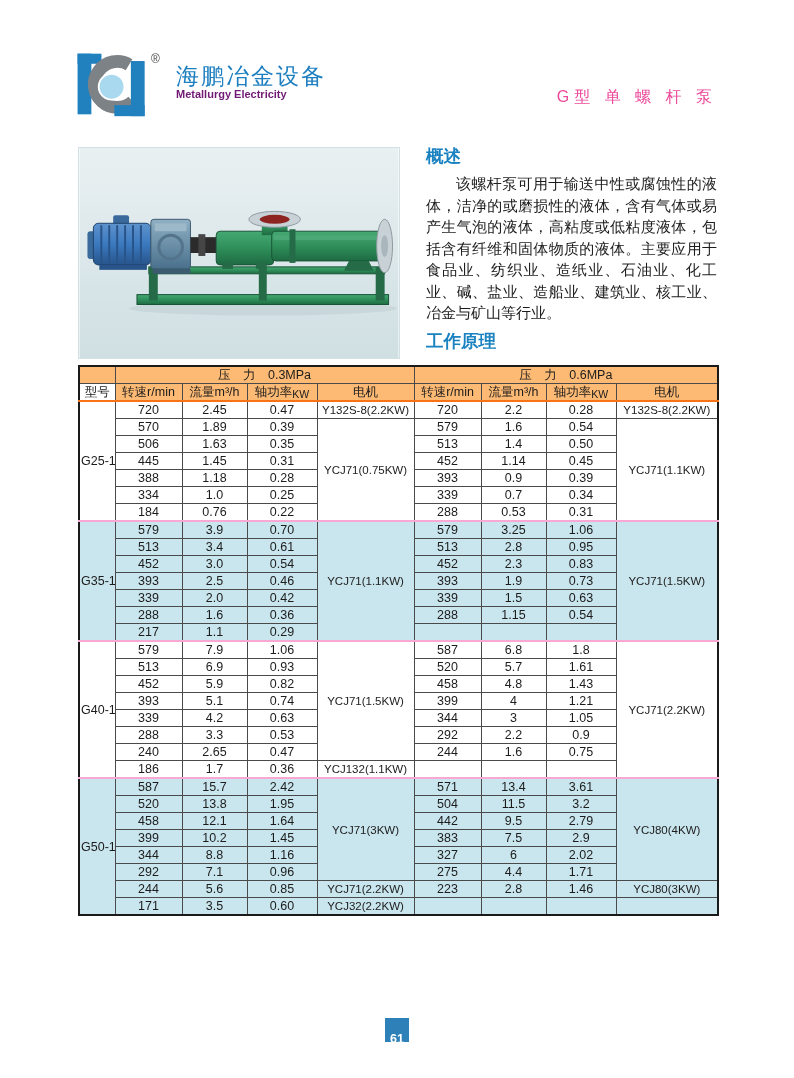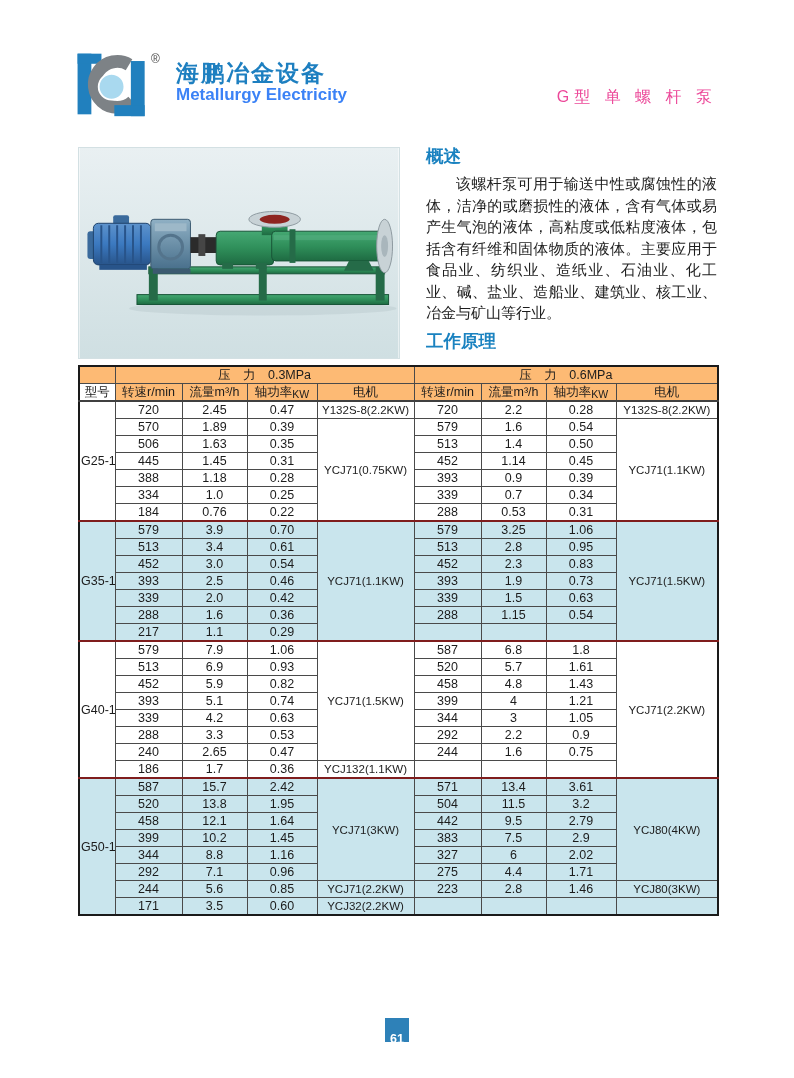--- a/index.html
+++ b/index.html
@@ -5,46 +5,46 @@
   * { box-sizing: border-box; }
   html,body { margin:0; padding:0; background:#ffffff; }
   body { font-family: "Liberation Sans", "DejaVu Sans", sans-serif; color:#1c1c1c; }
   .page { position:relative; width:794px; height:1078px; margin:0 auto; background:#fff; overflow:hidden; }
 
   
   .header { display:flex; justify-content:space-between; align-items:flex-end;
             margin:50px 77px 0 70px; height:68px; }
   .brand { display:flex; align-items:center; gap:10px; }
   .brand-text { display:flex; flex-direction:column; line-height:1.05; padding-bottom:4px; }
-  .brand-cn { font-size:23px; font-weight:bold; color:#1d7fc0; letter-spacing:2px; }
-  .brand-en { font-size:17px; font-weight:bold; color:#3b82f6; margin-top:1px; }
+  .brand-cn { font-size:23px; font-weight:normal; color:#1d7fc0; letter-spacing:2px; }
+  .brand-en { font-size:11px; font-weight:bold; color:#701a75; margin-top:1px; }
   .doc-title { font-size:16px; font-weight:normal; color:#ec4899; letter-spacing:5px; padding-bottom:10px; }
 
   
   .content { margin:26px 77px 0 78px; }
   .pump-figure { float:left; width:322px; height:212px; margin:3px 26px 6px 0; padding:0;
                  border:1px solid #d3e0e3; }
   .pump-figure svg { display:block; }
   h2.sec { font-size:17.5px; font-weight:bold; color:#1a82c0; margin:0 0 5px 0; }
   h2.principle-h { margin-top:5px; }
   p.body-text { font-size:15px; line-height:21.5px; text-align:justify; margin:0; text-indent:2em; }
 
   
   h2.table-title { clear:both; font-size:17.5px; font-weight:bold; color:#1a82c0; margin:15px 0 7px 0; }
   table.perf { border-collapse:collapse; table-layout:fixed; width:639px;
                border:2px solid #1a1a1a; font-size:12.5px; }
   .perf th, .perf td { border:1px solid #4a4a4a; text-align:center; padding:1px 1px;
                        height:15px; line-height:14px; font-weight:normal; overflow:hidden; white-space:nowrap; }
   .perf thead th { background:#fdba74; font-size:12.5px; }
   .perf thead tr.subhead th { height:17px; }
   .perf thead th.model-h { background:#ffffff; }
-  .perf thead tr:last-child th { border-bottom:2px solid #404040;margin-left:36px; }
+  .perf thead tr:last-child th { border-bottom:2px solid #f97316;margin-left:36px; }
   .perf td { background:#ffffff; }
   .perf tr.shaded td { background:#c9e5ed; }
-  .perf tr.group-start td { border-top:2px solid #7f1d1d; }
+  .perf tr.group-start td { border-top:2px solid #f9a8d4; }
   .perf td.motor { font-size:11.5px; }
   .perf td.model { font-size:12.5px; }
   .unit { font-size:10.5px; position:relative; top:2px; }
 
   
   .page-num { position:absolute; bottom:36px; left:50%; transform:translateX(-50%);
               background:#2e81b8; color:#fff; min-width:24px; height:19px; line-height:19px;
               padding:12px 3px; text-align:center; font-size:12.5px; font-weight:bold; }
 </style>
 </head>

